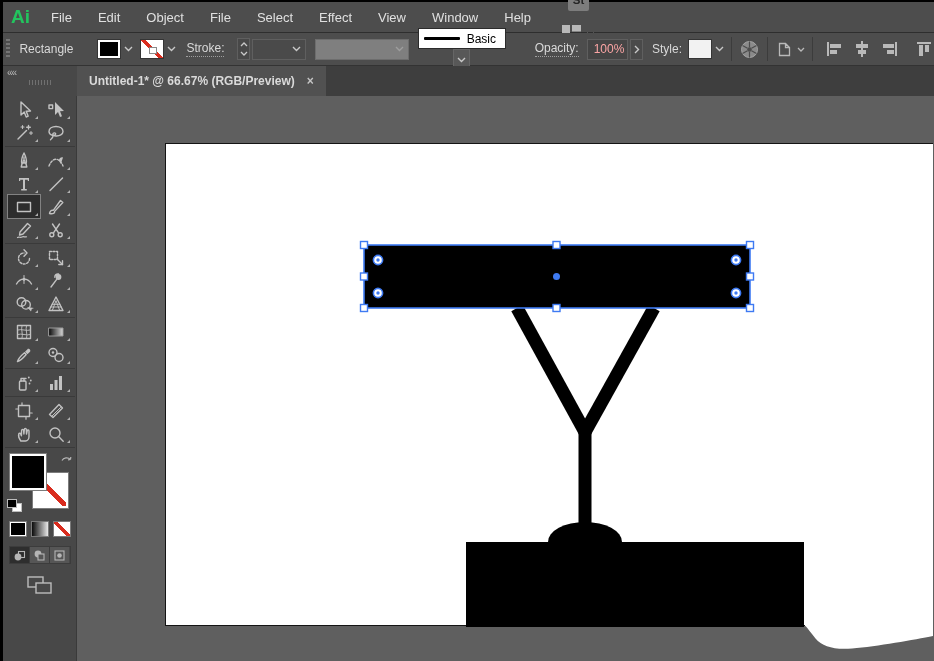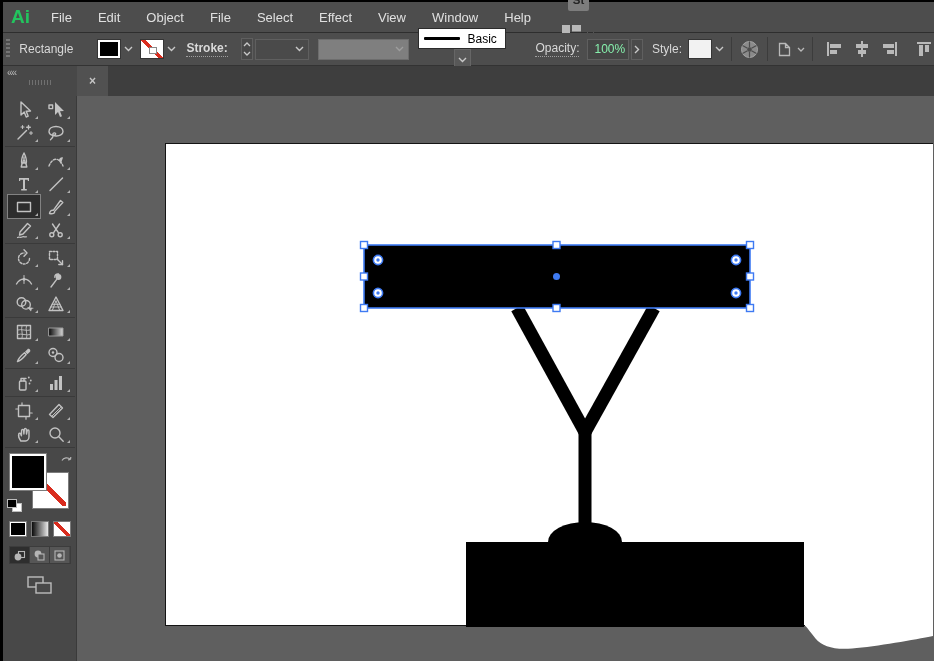--- a/index.html
+++ b/index.html
@@ -44,21 +44,21 @@
   .stroke-size { width:60px; margin-left:2px; }
   .width-profile { width:104px; margin-left:9px; background:#7f7f7f; border-color:#6d6d6d; }
   .brush { margin-left:9px; display:flex; align-items:center;flex-direction:column; }
   .brush-preview { width:88px; height:21px; background:#fff; border:1px solid #2b2b2b;
                    display:flex; align-items:center; padding:0 5px; gap:7px; }
   .brush-line { width:36px; height:3px; background:#000; border-radius:1px; flex:0 0 auto; }
   .brush-name { color:#000; font-size:12px; }
   .brush-chev { width:17px; height:21px; background:#585858; border:1px solid #666;
                 display:flex; align-items:center; justify-content:center; }
   .opacity-field { width:46px; height:21px; background:#454545; border:1px solid #5f5f5f;
-                   display:flex; align-items:center; padding-left:6px; margin-left:4px; color:#86efac; }
+                   display:flex; align-items:center; padding-left:6px; margin-left:4px; color:#fca5a5; }
   .more-btn { width:14px; height:21px; background:#4a4a4a; border:1px solid #5f5f5f; margin-left:2px;
               display:flex; align-items:center; justify-content:center; }
   .vsep { width:1px; height:24px; background:#3c3c3c; margin:0 7px; flex:0 0 auto; }
   .cb-icon { display:flex; align-items:center; }
   .align-row { display:flex; align-items:center; gap:8px; margin-left:4px; }
 
   
   .tabbar { height:30px; display:flex; background:#3e3e3e; flex:0 0 auto; }
   .dock-head { width:74px; background:#484848; position:relative; flex:0 0 auto; }
   .collapse-btn { position:absolute; top:1px; left:4px; color:#b9b9b9; font-size:10px; letter-spacing:-1px; }
@@ -174,21 +174,21 @@
         </span>
     </div>
     <div class="swatch-combo">
       <div class="swatch none"></div>
       <span class="chev">
           <svg width="9" height="6" viewBox="0 0 9 6">
             <path d="M1 1 L4.5 4.5 L8 1" fill="none" stroke="#c9c9c9" stroke-width="1.4"></path>
           </svg>
         </span>
     </div>
-    <span class="cb-label linklabel" style="margin-left:10px;font-weight:bold;">Stroke:</span>
+    <span class="cb-label linklabel" style="margin-left:10px;">Stroke:</span>
     <div class="stepper">
       <svg width="8" height="5" viewBox="0 0 8 5">
           <path d="M1 4 L4 1 L7 4" fill="none" stroke="#c9c9c9" stroke-width="1.3"></path>
         </svg>
       <svg width="8" height="5" viewBox="0 0 8 5">
           <path d="M1 1 L4 4 L7 1" fill="none" stroke="#c9c9c9" stroke-width="1.3"></path>
         </svg>
     </div>
     <div class="combo-field stroke-size">
       <span class="chev">
@@ -280,20 +280,21 @@
         </span>
     </div>
   </div>
 
   <div class="tabbar">
     <div class="dock-head">
       <span class="collapse-btn">««</span>
       <span class="dock-grip"></span>
     </div>
     <div class="tab">
+      <span>Untitled-1* @ 66.67% (RGB/Preview)</span>
       <span class="tab-close">×</span>
     </div>
   </div>
 
   <div class="main">
     <div class="toolbar">
       <div class="tool-grid">
           <div class="tool">
             <svg viewBox="0 0 20 20" width="20" height="20">
               <path d="M7 2 L7 15 L10.2 12 L12.2 17 L14.2 16.2 L12.2 11.2 L16.5 11 Z"></path>

